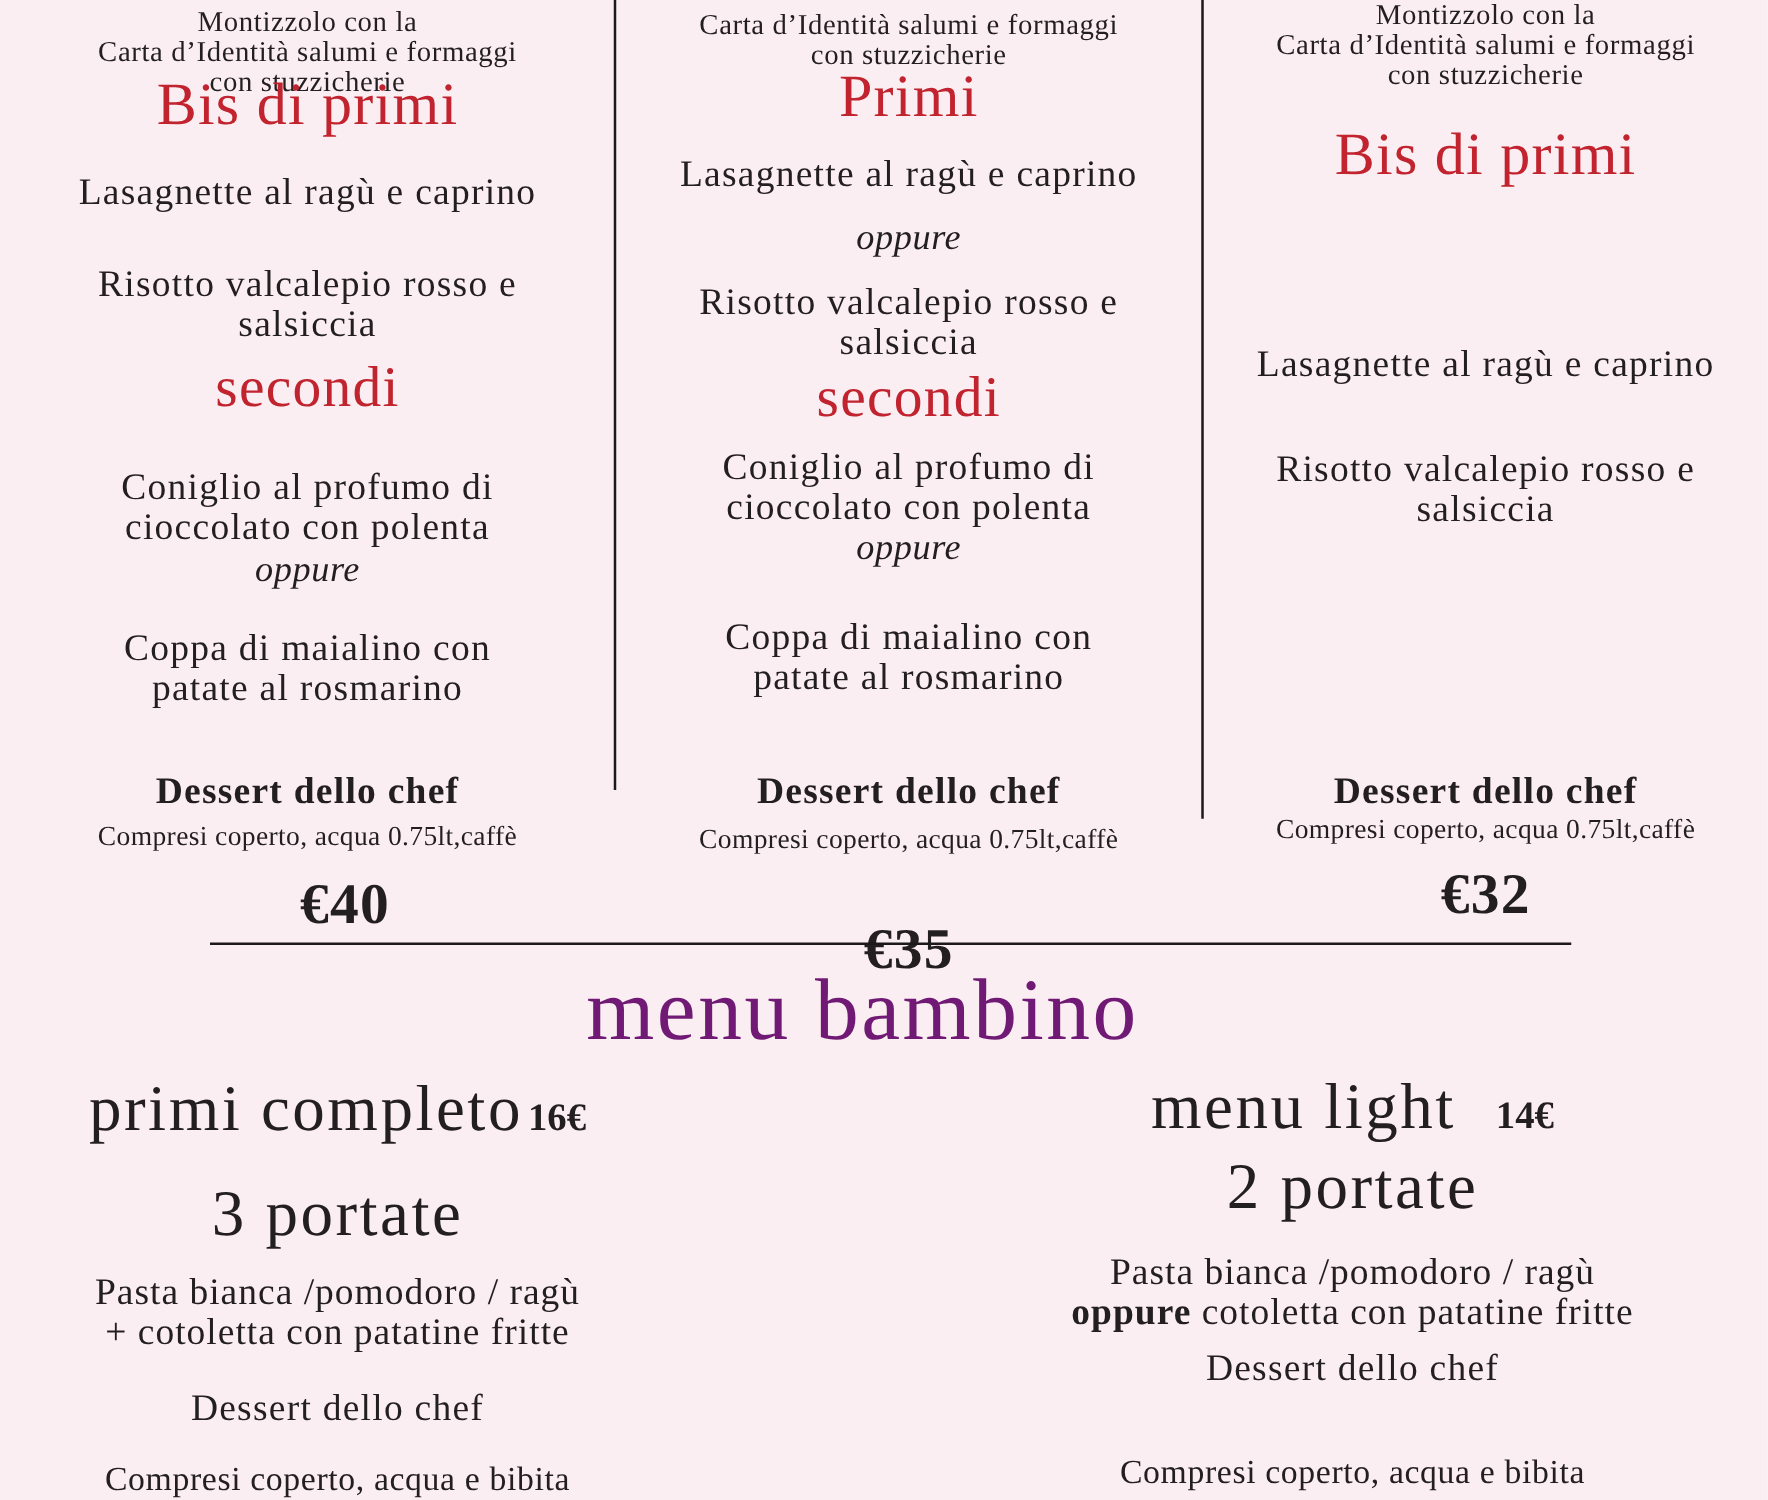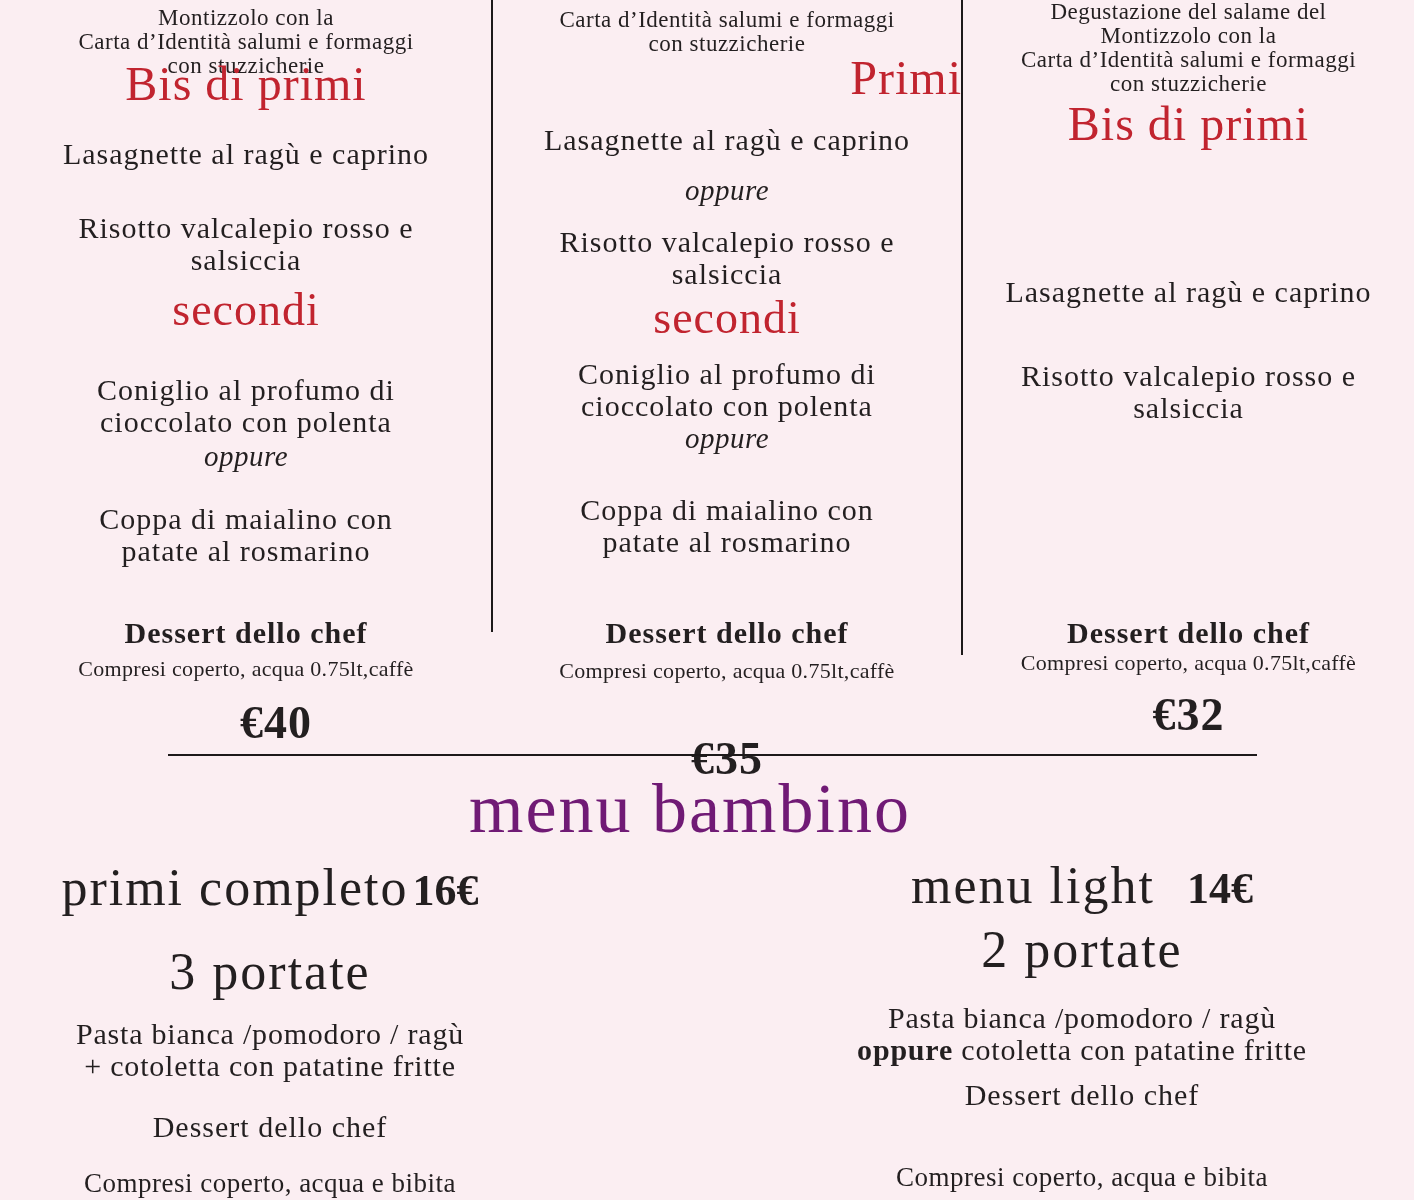--- a/index.html
+++ b/index.html
@@ -35,21 +35,21 @@
   .hline { position:absolute; left:168px; top:754px; width:1089px; height:2px; background:#1d191a; }
   .bambino-title {
     left:0; width:1380px; top:772px;
     color:#701a75; font-size:70px; line-height:74px; letter-spacing:2px;
     text-align:center; position:absolute;
   }
   .sub-col { position:absolute; text-align:center; }
   .sub-left  { left:10px;  width:520px; }
   .sub-right { left:812px; width:540px; }
   .menu-name { font-size:52px; line-height:56px; letter-spacing:2px; }
-  .menu-price { font-size:44px; font-weight:700; letter-spacing:0px; }
+  .menu-price { font-size:31px; font-weight:700; letter-spacing:0px; }
   .courses { font-size:52px; line-height:44px; letter-spacing:2px; }
   .dish { font-size:30px; line-height:32px; letter-spacing:0.8px; white-space:nowrap; }
   .dish .b { font-weight:700; }
   .dessert-plain { font-size:30px; letter-spacing:1px; }
   .note2 { font-size:27px; letter-spacing:0.5px; white-space:nowrap; }
 </style>
 </head>
 <body>
 
 <div class="page">
@@ -79,42 +79,41 @@
     <div class="block dessert-bold" style="top:616px;">Dessert dello chef</div>
     <div class="block note" style="top:656px;">Compresi coperto, acqua 0.75lt,caffè</div>
     <div class="block price" style="top:696px;padding-left:30px;">€40</div>
   </div>
 
   <div class="col col-2">
     <div class="block hdr" style="top:8px;">
       <div>Carta d’Identità salumi e formaggi</div>
       <div>con stuzzicherie</div>
     </div>
-    <div class="block red-title display" style="top:52px;text-align:right;">Primi</div>
+    <div class="block red-title display" style="top:52px;">Primi</div>
     <div class="block item" style="top:124px;">Lasagnette al ragù e caprino</div>
     <div class="block oppure" style="top:174px;">oppure</div>
     <div class="block item" style="top:226px;">
       <div class="item-inner" style="max-width:400px;">Risotto valcalepio rosso e salsiccia</div>
     </div>
     <div class="block red-title display" style="top:292px; font-size:46px;">secondi</div>
     <div class="block item" style="top:358px;">
       <div class="item-inner" style="max-width:380px;">Coniglio al profumo di cioccolato con polenta</div>
     </div>
     <div class="block oppure" style="top:422px;">oppure</div>
     <div class="block item" style="top:494px;">
       <div class="item-inner" style="max-width:360px;">Coppa di maialino con patate al rosmarino</div>
     </div>
     <div class="block dessert-bold" style="top:616px;">Dessert dello chef</div>
     <div class="block note" style="top:658px;">Compresi coperto, acqua 0.75lt,caffè</div>
     <div class="block price" style="top:732px;">€35</div>
   </div>
 
   <div class="col col-3">
     <div class="block hdr" style="top:0px;">
-      <div>Degustazione del salame del</div>
       <div>Montizzolo con la</div>
       <div>Carta d’Identità  salumi e formaggi</div>
       <div>con stuzzicherie</div>
     </div>
     <div class="block red-title display" style="top:98px;">Bis di primi</div>
     <div class="block item" style="top:276px;">Lasagnette al ragù e caprino</div>
     <div class="block item" style="top:360px;">
       <div class="item-inner" style="max-width:410px;">Risotto valcalepio rosso e salsiccia</div>
     </div>
     <div class="block dessert-bold" style="top:616px;">Dessert dello chef</div>

